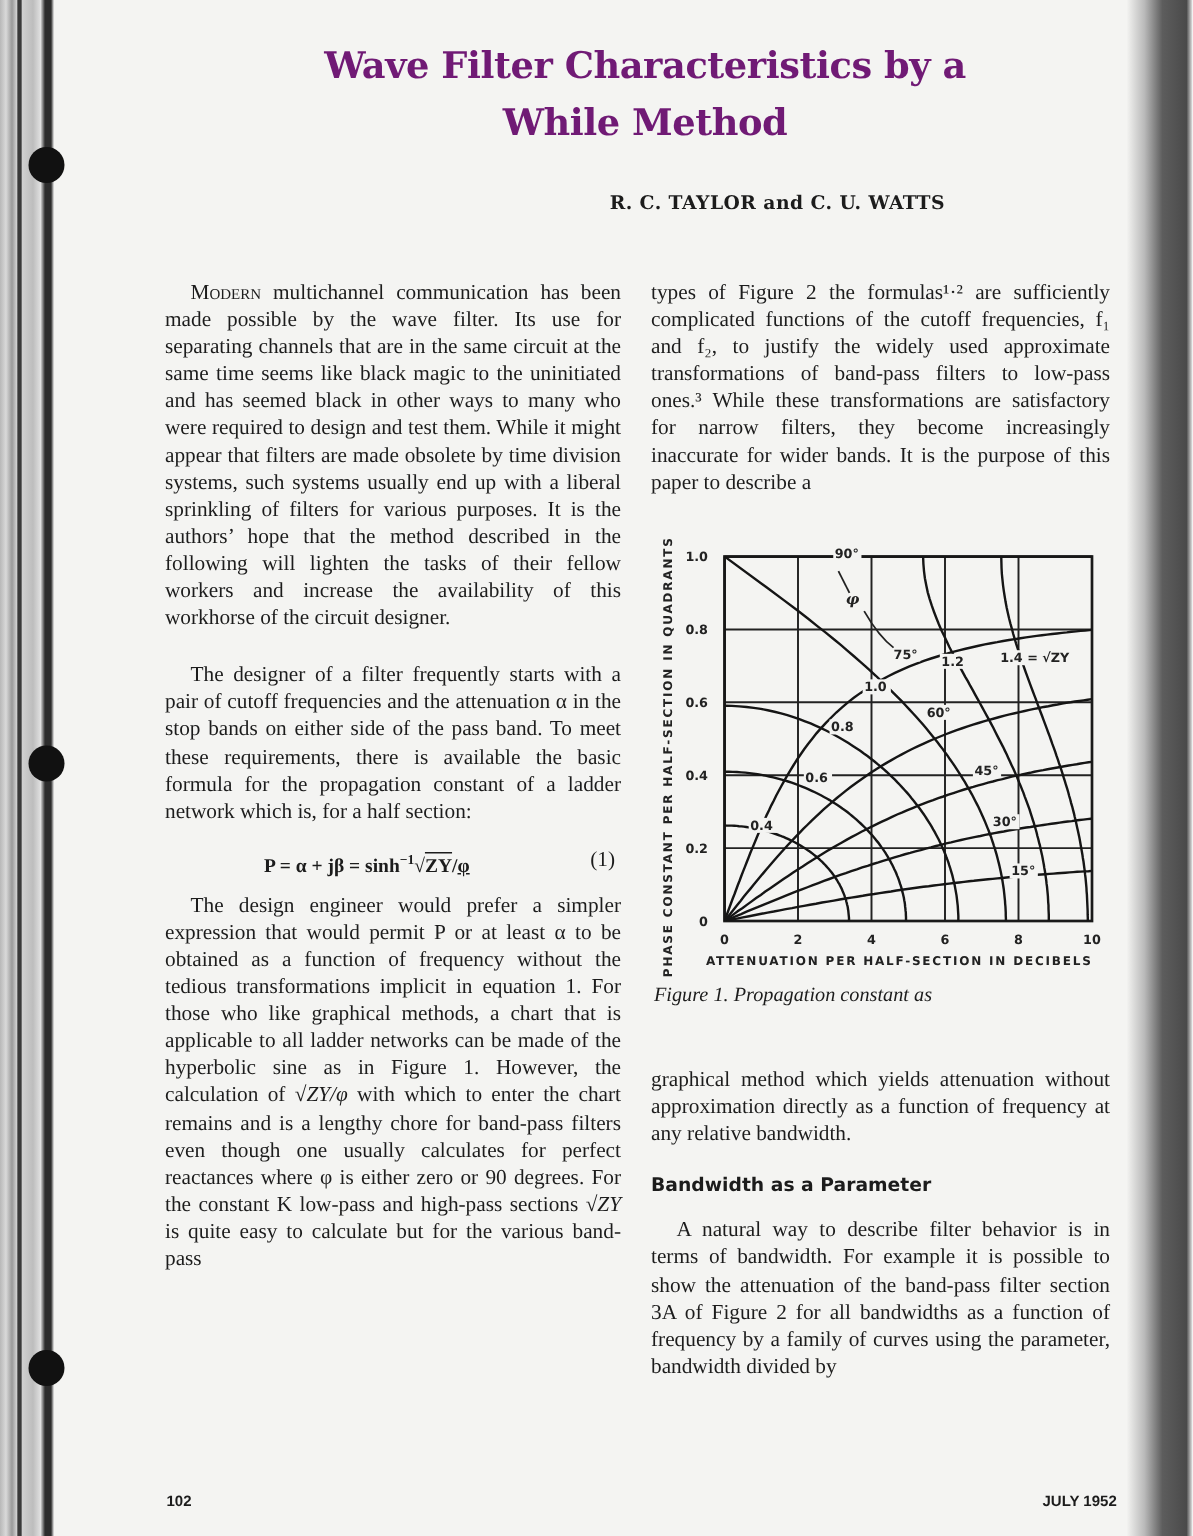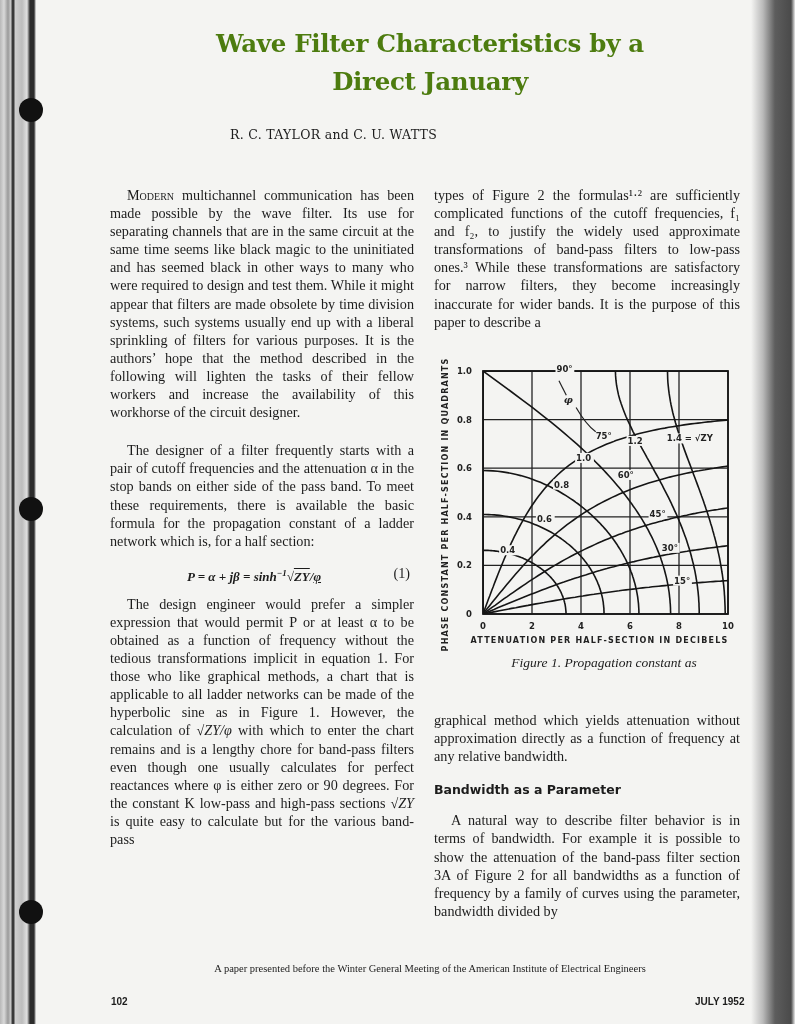--- a/index.html
+++ b/index.html
@@ -13,47 +13,47 @@
     background: linear-gradient(90deg, #b8b8b8 0px, #d9d9d9 4px, #9a9a9a 8px, #cfcfcf 11px, #3a3a3a 12px, #3a3a3a 14px, #d0d0d0 15px, #bdbdbd 22px, #e0e0e0 27px, #2c2c2c 30px, #2c2c2c 34px, #ececec 36px);
   }
   .hole { position: absolute; left: 19px; width: 24px; height: 24px; border-radius: 50%; background: #111; }
   .right-shadow {
     position: absolute; right: 0; top: 0; width: 44px; height: 1024px;
     background: linear-gradient(90deg, rgba(244,244,242,0) 0px, #b9b9b9 12px, #5d5d5d 24px, #4a4a4a 40px, #e9e9e9 44px);
   }
   .title {
     position: absolute; left: 180px; width: 500px; text-align: center;
     font-family: "DejaVu Serif", serif; font-weight: bold; font-size: 24.5px; line-height: 1.0;
-    letter-spacing: -0.3px; color: #4d7c0f;
+    letter-spacing: -0.3px; color: #701a75;
   }
   .t1 { top: 32px; }
   .t2 { top: 70px; }
   .authors {
-    position: absolute; top: 127px; left: 230px; width: 400px; text-align: left;
-    font-family: "DejaVu Serif", serif; font-weight: normal; font-size: 12.5px; letter-spacing: 0.3px;
+    position: absolute; top: 127px; left: 230px; width: 400px; text-align: right;
+    font-family: "DejaVu Serif", serif; font-weight: bold; font-size: 12.5px; letter-spacing: 0.3px;
   }
   .col { position: absolute; font-size: 14.2px; line-height: 18.1px; text-align: justify; }
   .col p { margin: 0; text-indent: 17px; }
   .col p.noind { text-indent: 0; }
   .lc { left: 110px; width: 304px; }
   .rc { left: 434px; width: 306px; }
   .sc { font-variant: small-caps; }
   .eq { text-align: left; text-indent: 0; margin: 14px 0 13px 0; position: relative; height: 18px; }
-  .eq .expr { position: absolute; left: 77px; font-style: italic; font-weight: bold; font-size: 13px; }
+  .eq .expr { position: absolute; left: 66px; font-weight: bold; font-size: 13px; }
   .eq .num { position: absolute; right: 4px; }
   .overline { text-decoration: overline; }
   .underline { text-decoration: underline; }
   .heading {
     font-family: "DejaVu Sans", sans-serif; font-weight: bold; font-size: 12.5px;
     margin: 16px 0 12px 0; text-indent: 0 !important;
   }
   .figure { position: absolute; left: 436px; top: 358px; width: 310px; height: 300px; }
   .figure svg { position: absolute; left: 0; top: 0; }
   .caption {
-    position: absolute; left: 452px; top: 653px; width: 304px; text-align: center;
+    position: absolute; left: 436px; top: 653px; width: 304px; text-align: left;
     font-style: italic; font-size: 13.5px; line-height: 19px;
   }
   .footnote {
     position: absolute; top: 962px; left: 100px; width: 660px; text-align: center;
     font-size: 10.5px; line-height: 13.5px;
   }
   .folio {
     position: absolute; top: 996px; font-family: Liberation Sans, sans-serif; font-weight: bold; font-size: 10px;
   }
   .folio.left { left: 111px; }
@@ -62,21 +62,21 @@
 </head>
 <body>
 
 <div class="binding"></div>
 <div class="hole" style="top:98px"></div>
 <div class="hole" style="top:497px"></div>
 <div class="hole" style="top:900px"></div>
 <div class="right-shadow"></div>
 
 <div class="title t1">Wave Filter Characteristics by a</div>
-<div class="title t2">Direct January</div>
+<div class="title t2">While Method</div>
 <div class="authors">R. C. TAYLOR and C. U. WATTS</div>
 
 <div class="col lc" style="top:186px;">
   <p><span class="sc">Modern</span><span> multichannel communication has been made possible by the wave filter. Its use for separating channels that are in the same circuit at the same time seems like black magic to the uninitiated and has seemed black in other ways to many who were required to design and test them. While it might appear that filters are made obsolete by time division systems, such systems usually end up with a liberal sprinkling of filters for various purposes. It is the authors’ hope that the method described in the following will lighten the tasks of their fellow workers and increase the availability of this workhorse of the circuit designer.</span></p>
   <p style="margin-top:20px">The designer of a filter frequently starts with a pair of cutoff frequencies and the attenuation α in the stop bands on either side of the pass band. To meet these requirements, there is available the basic formula for the propagation constant of a ladder network which is, for a half section:</p>
   <div class="eq">
     <span class="expr"><span>P = α + jβ = sinh</span><sup style="font-size:9px">−1</sup><span>√</span><span class="overline">ZY</span><span>/</span><span class="underline">φ</span></span>
     <span class="num">(1)</span>
   </div>
   <p><span>The design engineer would prefer a simpler expression that would permit P or at least α to be obtained as a function of frequency without the tedious transformations implicit in equation 1. For those who like graphical methods, a chart that is applicable to all ladder networks can be made of the hyperbolic sine as in Figure 1. However, the calculation of </span><i>√ZY/φ</i><span> with which to enter the chart remains and is a lengthy chore for band-pass filters even though one usually calculates for perfect reactances where φ is either zero or 90 degrees. For the constant K low-pass and high-pass sections </span><i>√ZY</i><span> is quite easy to calculate but for the various band-pass</span></p>
@@ -167,16 +167,15 @@
   <div>Figure 1. Propagation constant as</div>
 </div>
 
 <div class="col rc" style="top:711px;">
   <p class="noind">graphical method which yields attenuation without approximation directly as a function of frequency at any relative bandwidth.</p>
   <div class="heading">Bandwidth as a Parameter</div>
   <p>A natural way to describe filter behavior is in terms of bandwidth. For example it is possible to show the attenuation of the band-pass filter section 3A of Figure 2 for all bandwidths as a function of frequency by a family of curves using the parameter, bandwidth divided by</p>
 </div>
 
 <div class="footnote">
-  <div>A paper presented before the Winter General Meeting of the American Institute of Electrical Engineers</div>
 </div>
 <div class="folio left">102</div>
 <div class="folio right">JULY 1952</div>
 
 </body></html>

